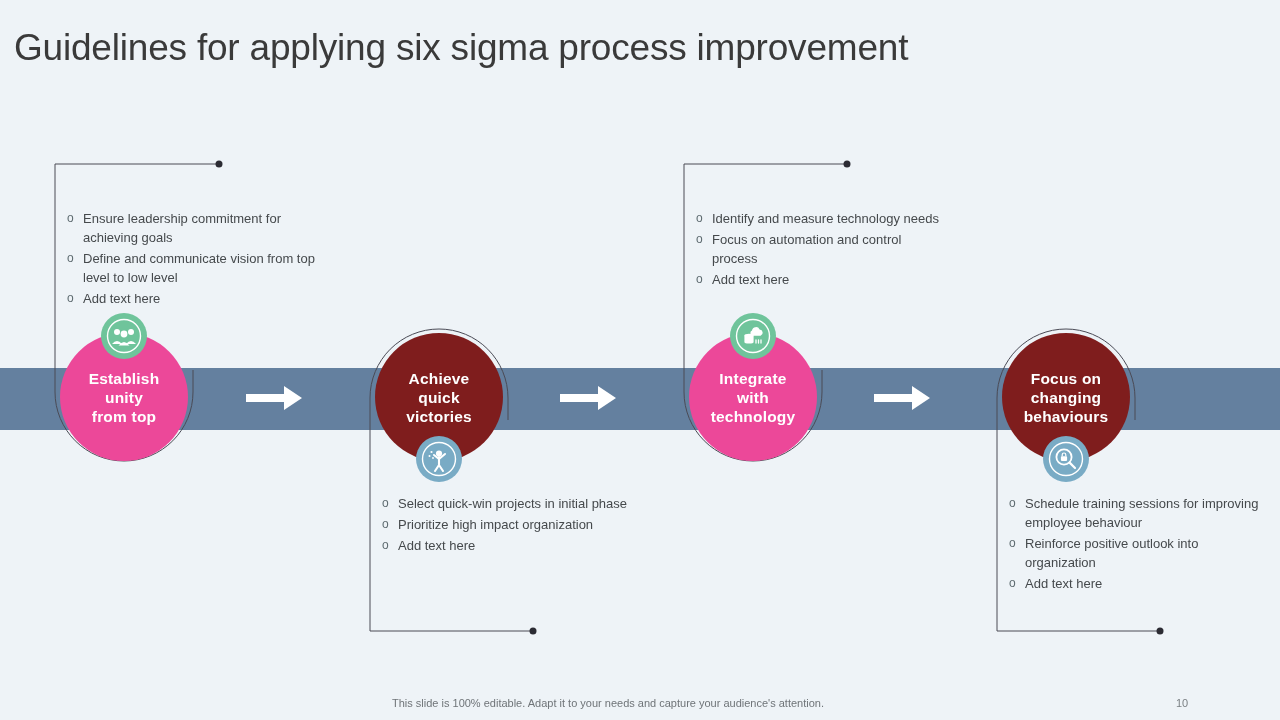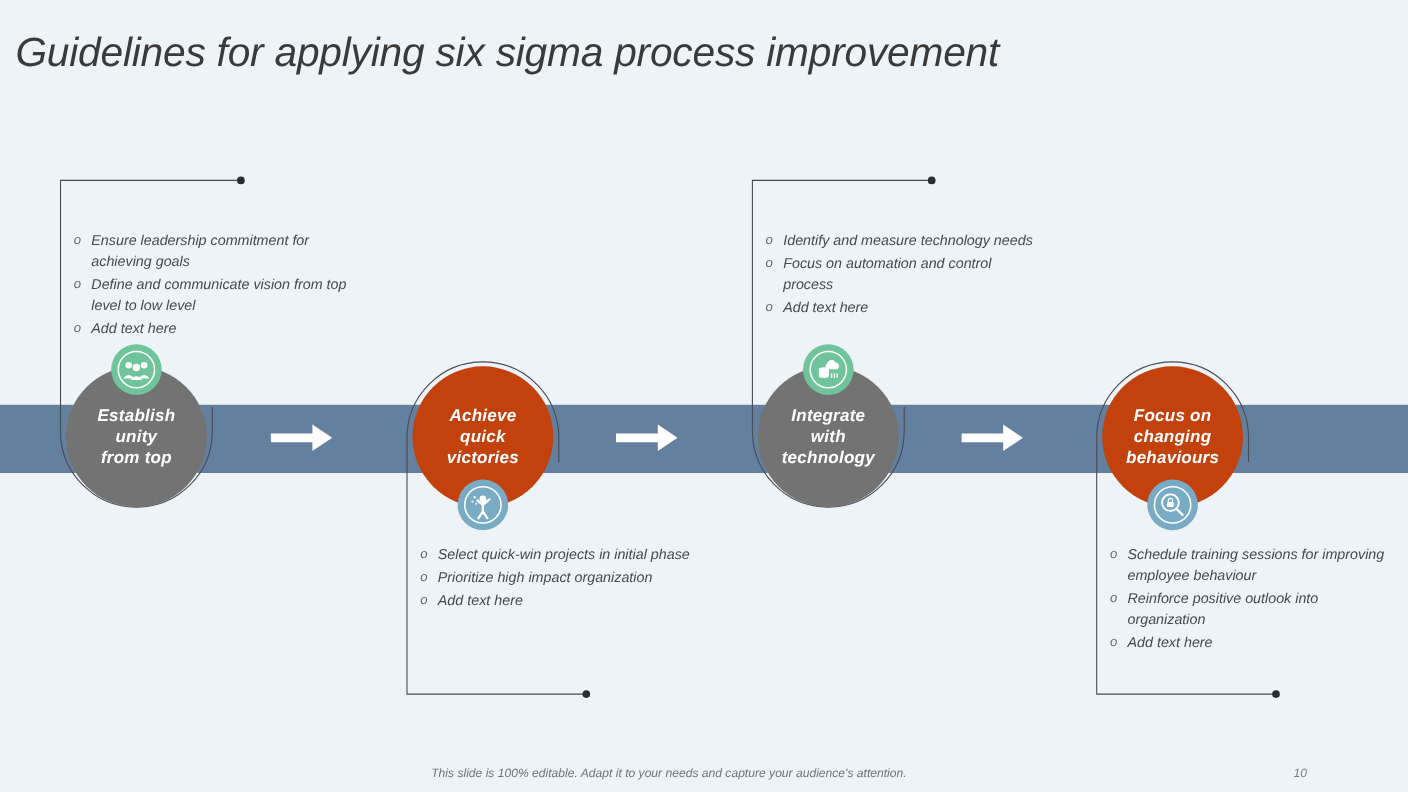--- a/index.html
+++ b/index.html
@@ -3,21 +3,21 @@
 <meta charset="utf-8">
 <style>
   html,body{margin:0;padding:0;}
   body{
     width:1280px;height:720px;
     background:#eef3f7;
     font-family:"Liberation Sans", sans-serif;
     overflow:hidden;
     position:relative;
   }
-  .slide{position:absolute;inset:0;font-style:italic;}
+  .slide{position:absolute;inset:0;}
 
   
   .title{
     position:absolute;left:14px;top:26px;
     font-size:37px;line-height:44px;
     color:#3a3a3a;font-weight:400;
     letter-spacing:-0.2px;
     white-space:nowrap;
   }
   .subtitle{
@@ -39,22 +39,22 @@
   .bubble{
     position:absolute;
     border-radius:50%;
     display:flex;align-items:center;justify-content:center;
     text-align:center;
     color:#ffffff;
     font-weight:bold;
     font-size:15.5px;line-height:19px;
     letter-spacing:.2px;
   }
-  .bubble.green{background:#737373;align-items:center;}
-  .bubble.blue{background:#c2410c;}
+  .bubble.green{background:#ec4899;align-items:center;}
+  .bubble.blue{background:#7f1d1d;}
   .icon-circle{
     position:absolute;
     border-radius:50%;
     display:flex;align-items:center;justify-content:center;
   }
   .icon-circle.green{background:#6fc49b;}
   .icon-circle.blue{background:#79abc5;}
   .icon-circle svg{display:block;}
 
   

